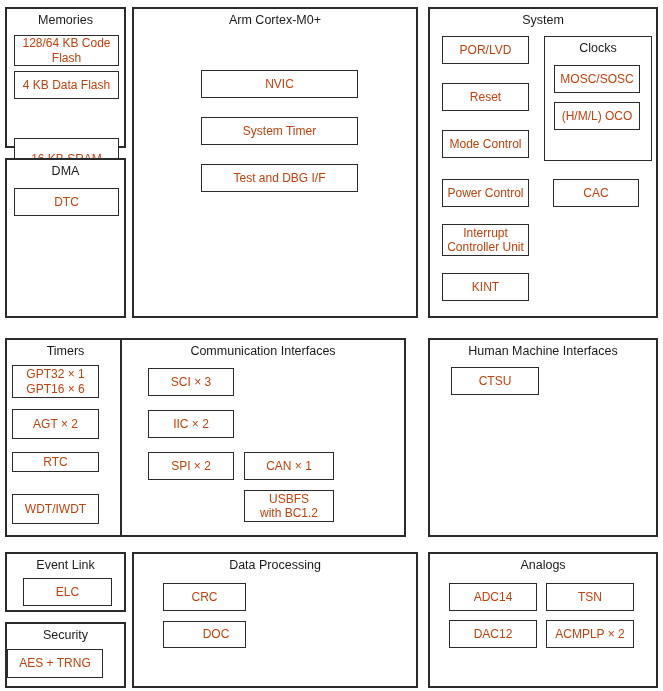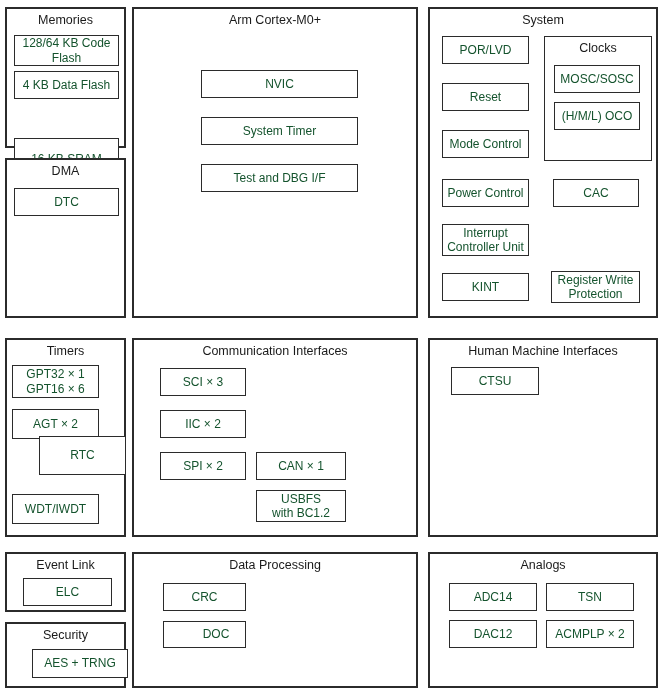--- a/index.html
+++ b/index.html
@@ -43,21 +43,21 @@
     border: 1.6px solid #2b2b2b;
     background: #ffffff;
     box-sizing: border-box;
     display: flex;
     align-items: center;
     justify-content: center;
     text-align: center;
     font-size: 12px;
     line-height: 1.2;
     white-space: pre-line;
-    color: #14532d;
+    color: #c2410c;
   }
 </style>
 </head>
 <body>
 
 <div id="stage">
 
   <div class="section" style="left:5px; top:7px; width:121px; height:141px;">
     <div class="section-title">Memories</div>
     <div class="block" style="left:7px; top:26px; width:105px; height:31px;">128/64 KB Code
@@ -88,34 +88,32 @@
 Controller Unit</div>
     <div class="block" style="left:12px; top:264px; width:87px; height:28px;">KINT</div>
 
     <div class="subsection" style="left:114px; top:27px; width:108px; height:125px;">
       <div class="section-title">Clocks</div>
       <div class="block" style="left:9px; top:28px; width:86px; height:28px;">MOSC/SOSC</div>
       <div class="block" style="left:9px; top:65px; width:86px; height:28px;">(H/M/L) OCO</div>
     </div>
 
     <div class="block" style="left:123px; top:170px; width:86px; height:28px;">CAC</div>
-    <div class="block" style="left:121px; top:262px; width:89px; height:32px;">Register Write
-Protection</div>
   </div>
 
   <div class="section" style="left:5px; top:338px; width:121px; height:199px;">
     <div class="section-title">Timers</div>
     <div class="block" style="left:5px; top:25px; width:87px; height:33px;">GPT32 × 1
 GPT16 × 6</div>
     <div class="block" style="left:5px; top:69px; width:87px; height:30px;">AGT × 2</div>
-    <div class="block" style="left:5px; top:96px; width:87px; height:39px;margin-left:27px;">RTC</div>
+    <div class="block" style="left:5px; top:112px; width:87px; height:20px;">RTC</div>
     <div class="block" style="left:5px; top:154px; width:87px; height:30px;">WDT/IWDT</div>
   </div>
 
-  <div class="section" style="left:132px; top:338px; width:286px; height:199px;">
+  <div class="section" style="left:120px; top:338px; width:286px; height:199px;">
     <div class="section-title">Communication Interfaces</div>
     <div class="block" style="left:26px; top:28px; width:86px; height:28px;">SCI × 3</div>
     <div class="block" style="left:26px; top:70px; width:86px; height:28px;">IIC × 2</div>
     <div class="block" style="left:26px; top:112px; width:86px; height:28px;">SPI × 2</div>
     <div class="block" style="left:122px; top:112px; width:90px; height:28px;">CAN × 1</div>
     <div class="block" style="left:122px; top:150px; width:90px; height:32px;">USBFS
 with BC1.2</div>
   </div>
 
   <div class="section" style="left:428px; top:338px; width:230px; height:199px;">
@@ -123,21 +121,21 @@
     <div class="block" style="left:21px; top:27px; width:88px; height:28px;">CTSU</div>
   </div>
 
   <div class="section" style="left:5px; top:552px; width:121px; height:60px;">
     <div class="section-title">Event Link</div>
     <div class="block" style="left:16px; top:24px; width:89px; height:28px;">ELC</div>
   </div>
 
   <div class="section" style="left:5px; top:622px; width:121px; height:66px;">
     <div class="section-title">Security</div>
-    <div class="block" style="left:25px; top:25px; width:96px; height:29px;">AES + TRNG</div>
+    <div class="block" style="left:0; top:25px; width:96px; height:29px;">AES + TRNG</div>
   </div>
 
   <div class="section" style="left:132px; top:552px; width:286px; height:136px;">
     <div class="section-title">Data Processing</div>
     <div class="block" style="left:29px; top:29px; width:83px; height:28px;">CRC</div>
     <div class="block" style="left:29px; top:67px; width:83px; height:27px;padding-left:23px;">DOC</div>
   </div>
 
   <div class="section" style="left:428px; top:552px; width:230px; height:136px;">
     <div class="section-title">Analogs</div>

